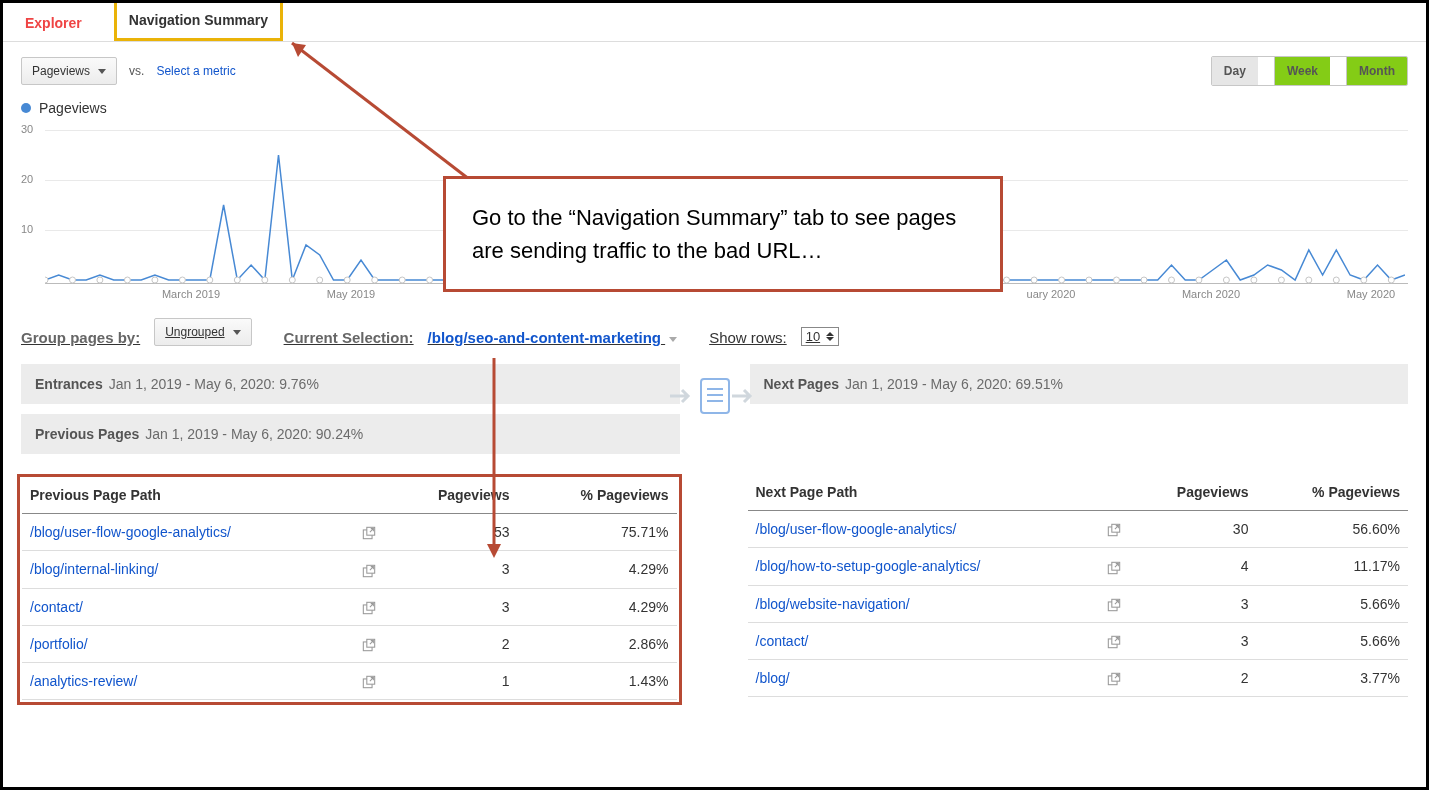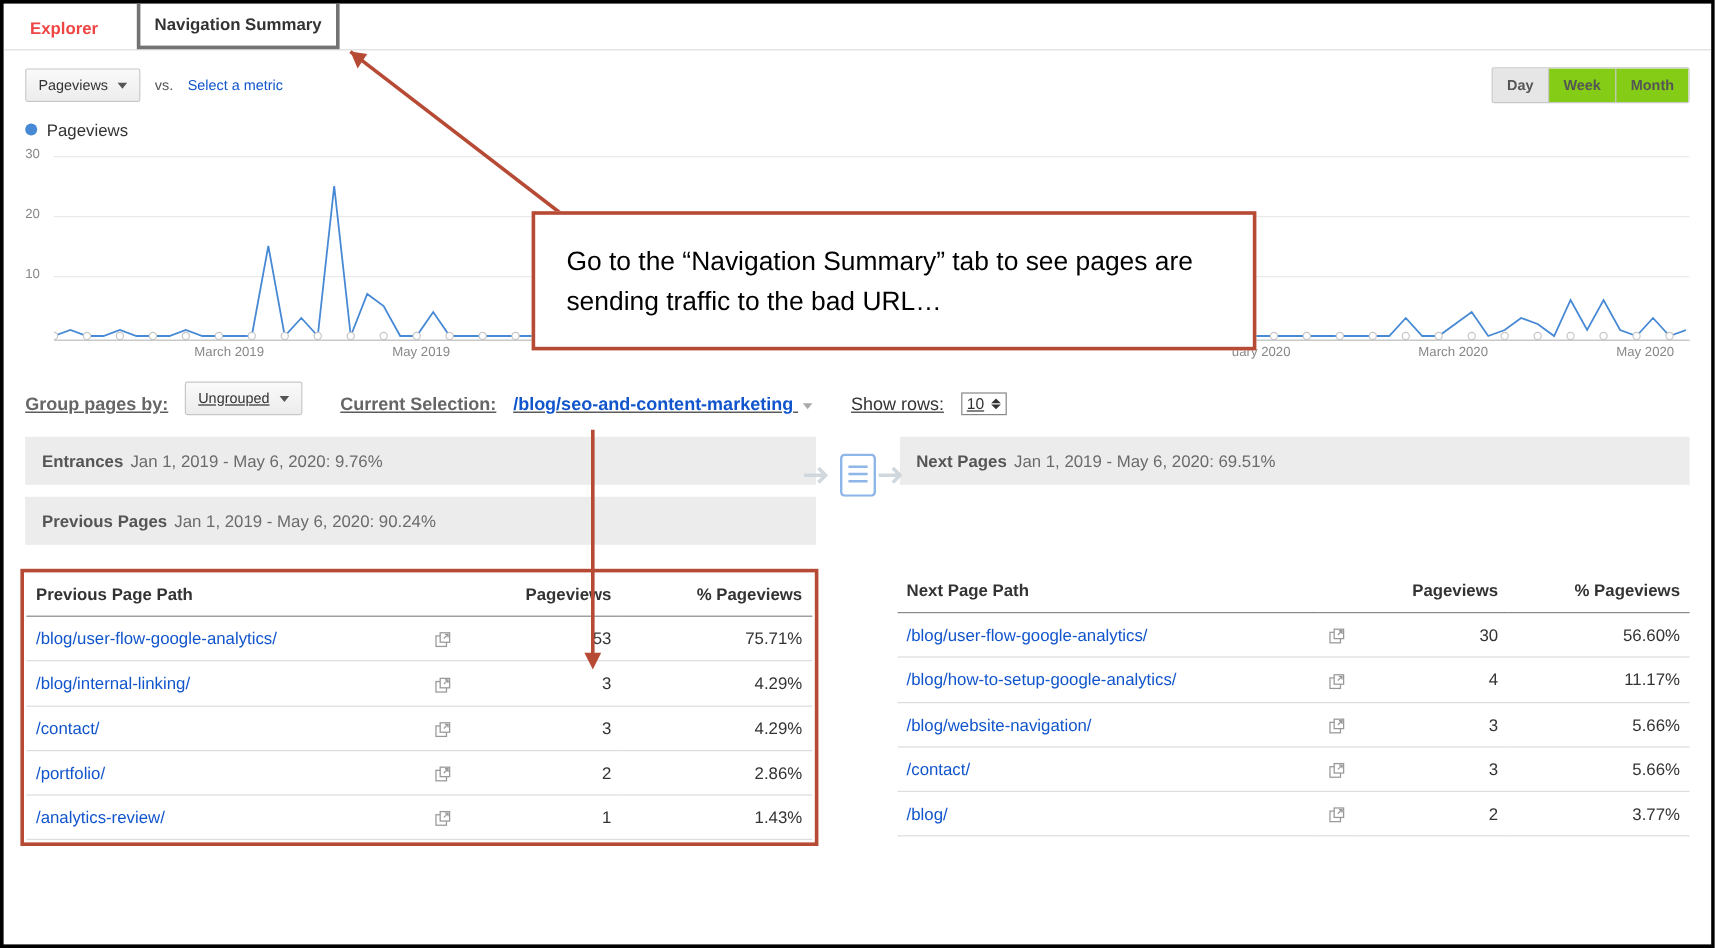--- a/index.html
+++ b/index.html
@@ -26,21 +26,21 @@
   .tab {
     padding: 12px 4px 10px 4px;
     margin-right: 28px;
     font-size: 14px;
     font-weight: 700;
     cursor: pointer;
     color: #333;
   }
   .tab.active { color: #ef4444; }
   .tab.highlight {
-    border: 3px solid #737373;
+    border: 3px solid #eab308;
     padding: 9px 12px 7px 12px;
     margin-top: -3px;
   }
   .toolbar {
     display: flex;
     align-items: center;
     padding: 14px 18px;
     justify-content: space-between;
   }
   .toolbar-left { display: flex; align-items: center; gap: 12px; }
@@ -61,20 +61,21 @@
     border-right: 4px solid transparent;
     border-top: 5px solid #555;
   }
   .vs-text { font-size: 12px; color: #555; }
   .link { color: #1155cc; cursor: pointer; font-size: 12px; }
   .time-seg {
     display: flex;
     border: 1px solid #c7c7c7;
     border-radius: 2px;
     overflow: hidden;
+    gap: 16px;
   }
   .seg-btn {
     padding: 7px 12px;
     font-size: 12px;
     background: #84cc16;
     border-left: 1px solid #c7c7c7;
     cursor: pointer;
     font-weight: 700;
     color: #555;
   }
@@ -537,21 +538,21 @@
                   <path d="M9 7 L13 3 M10 3 H13 V6" fill="none" stroke="#999" stroke-width="1.2"></path>
                 </svg></td>
               <td class="num">2</td>
               <td class="num">3.77%</td>
             </tr>
           </tbody>
       </table>
     </div>
   </div>
 
-  <div class="annot" style="left:440px; top:173px; width:604px;">
+  <div class="annot" style="left:440px; top:173px; width:560px;">
     <span>Go to the “Navigation Summary” tab to see pages are sending traffic to the bad URL…</span>
   </div>
 
   <svg class="arrow-svg" style="left:275px; top:28px; width:220px; height:160px;">
     <line x1="200" y1="155" x2="14" y2="12" stroke="#b74a34" stroke-width="3"></line>
     <polygon points="14,12 28,14 20,26" fill="#b74a34"></polygon>
   </svg>
   <svg class="arrow-svg" style="left:480px; top:355px; width:30px; height:205px;">
     <line x1="11" y1="0" x2="11" y2="190" stroke="#b74a34" stroke-width="3"></line>
     <polygon points="11,200 4,186 18,186" fill="#b74a34"></polygon>

